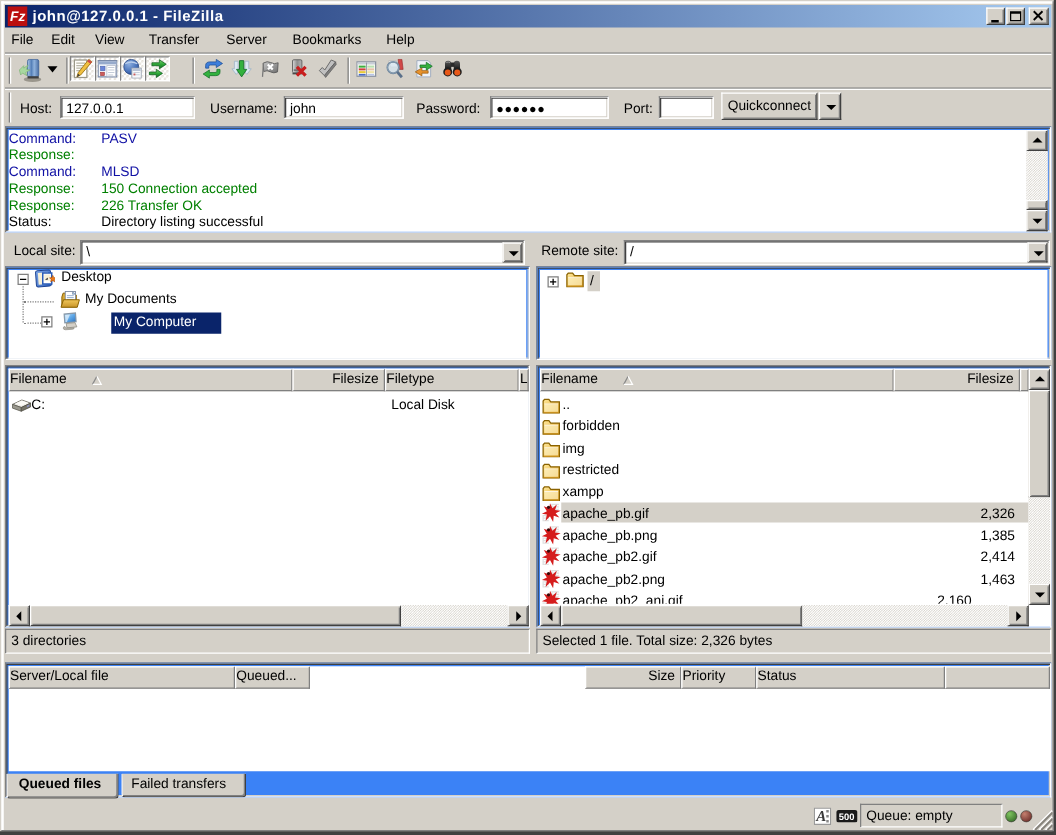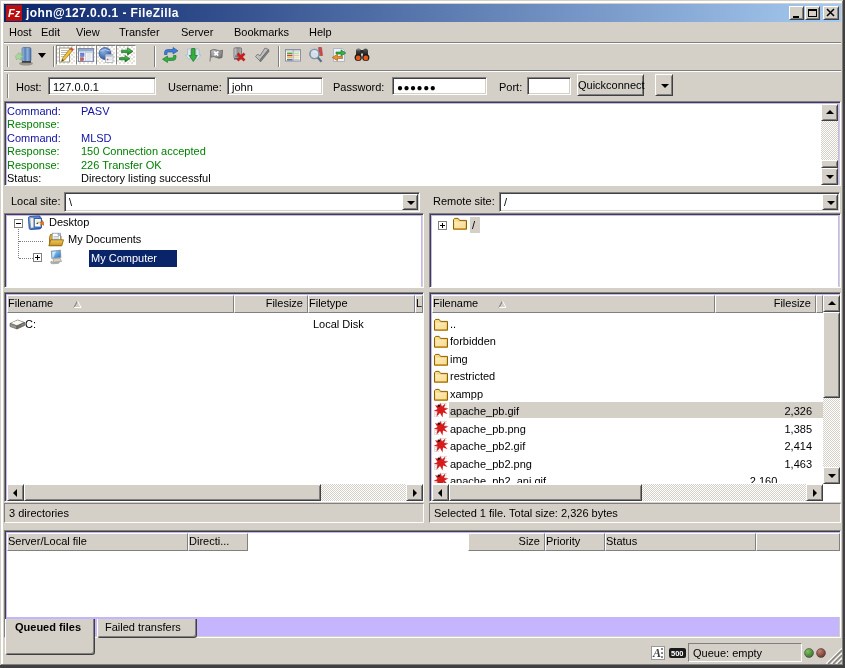--- a/index.html
+++ b/index.html
@@ -3,21 +3,21 @@
 <meta charset="utf-8">
 <style>
 * { margin:0; padding:0; box-sizing:border-box; }
 html,body { width:845px; height:668px; overflow:hidden; }
 body { font-family:"Liberation Sans",sans-serif; font-size:11px; color:#000; background:#d4d0c8; position:relative; }
 .abs { position:absolute; }
 
 #frame { position:absolute; left:0; top:0; width:845px; height:668px; background:#d4d0c8; }
 
 .client { border:1px solid; border-color:#808080 #fff #fff #808080;
-  box-shadow: inset 1px 1px 0 #404040, inset -1px -1px 0 #d4d0c8; background:#c4b5fd; }
+  box-shadow: inset 1px 1px 0 #404040, inset -1px -1px 0 #d4d0c8; background:#3b82f6; }
 
 .sunk1 { border:1px solid; border-color:#808080 #fff #fff #808080; }
 
 .btn { border:1px solid; border-color:#fff #404040 #404040 #fff;
   box-shadow: inset 1px 1px 0 #d4d0c8, inset -1px -1px 0 #808080; background:#d4d0c8; }
 
 .hcell { border:1px solid; border-color:#fff #808080 #808080 #fff; background:#d4d0c8;
   position:absolute; top:0; height:100%; line-height:15px; padding-left:0; overflow:hidden; white-space:nowrap; }
 
 .field { background:#fff; border:1px solid; border-color:#808080 #fff #fff #808080;
@@ -106,21 +106,21 @@
       <div class="abs" style="left:2px; top:2px; width:9px; height:8px; border:1px solid #000; border-top:2px solid #000;"></div>
     </div>
   <div class="btn abs" style="left:819px; top:2px; width:16px; height:14px;">
     <svg width="14" height="12">
         <path d="M3 2 L10 9 M10 2 L3 9" stroke="#000" stroke-width="1.5"></path>
       </svg>
   </div>
 </div>
 
 <div class="abs" style="left:4px; top:22px; width:837px; height:20px;">
-  <span class="lbl" style="left:5px; top:4px;">Host</span>
+  <span class="lbl" style="left:5px; top:4px;">File</span>
   <span class="lbl" style="left:37px; top:4px;">Edit</span>
   <span class="lbl" style="left:72px; top:4px;">View</span>
   <span class="lbl" style="left:115px; top:4px;">Transfer</span>
   <span class="lbl" style="left:177px; top:4px;">Server</span>
   <span class="lbl" style="left:230px; top:4px;">Bookmarks</span>
   <span class="lbl" style="left:305px; top:4px;">Help</span>
 </div>
 <div class="etchh" style="left:4px; top:42px; width:837px;"></div>
 
 <div id="toolbar" class="abs" style="left:4px; top:44px; width:837px; height:25px;">
@@ -285,21 +285,21 @@
       <span>john</span>
     </div>
   <span class="lbl" style="left:329px; top:10px;">Password:</span>
   <div class="field" style="left:388px; top:6px; width:95px; height:18px;">
       <span style="font-size:10px; top:4px; letter-spacing:0.5px;">●●●●●●</span>
     </div>
   <span class="lbl" style="left:495px; top:10px;">Port:</span>
   <div class="field" style="left:523px; top:6px; width:44px; height:18px;">
       <span></span>
     </div>
-  <div class="btn abs" style="left:573px; top:3px; width:67px; height:22px; text-align:center; line-height:20px;">Quickconnect</div>
+  <div class="btn abs" style="left:573px; top:3px; width:77px; height:22px; text-align:center; line-height:20px;">Quickconnect</div>
   <div class="btn abs" style="left:651px; top:3px; width:18px; height:22px;">
       <div class="tri down abs" style="left:5px; top:9px;"></div>
     </div>
 </div>
 
 <div id="log" class="abs client" style="left:4px; top:101px; width:837px; height:85px;">
   <div class="abs" style="left:2px; top:2px; width:816px; height:81px; background:#fff; overflow:hidden;">
     <div style="position:absolute; left:0px; top:1px; line-height:13.4px; color:#1010a4;">Command:<br><span style="color:#008000">Response:</span><br>Command:<br><span style="color:#008000">Response:</span><br><span style="color:#008000">Response:</span><br><span style="color:#000">Status:</span></div>
     <div style="position:absolute; left:74px; top:1px; line-height:13.4px; color:#1010a4;">PASV<br><br>MLSD<br><span style="color:#008000">150 Connection accepted</span><br><span style="color:#008000">226 Transfer OK</span><br><span style="color:#000">Directory listing successful</span></div>
   </div>
@@ -527,31 +527,31 @@
     <span class="lbl" style="left:4px; top:3px;">3 directories</span>
   </div>
 <div class="abs sunk1" style="left:429px; top:503px; width:412px; height:20px;">
     <span class="lbl" style="left:4px; top:3px;">Selected 1 file. Total size: 2,326 bytes</span>
   </div>
 
 <div class="abs client" style="left:4px; top:530px; width:837px; height:108px;">
   <div class="abs" style="left:2px; top:2px; width:833px; height:84px; background:#fff;">
     <div class="abs" style="left:0; top:0; width:833px; height:18px;" id="qhead">
       <div class="hcell" style="left:0; width:181px;">Server/Local file</div>
-      <div class="hcell" style="left:181px; width:60px;">Directi...</div>
+      <div class="hcell" style="left:181px; width:60px;">Queued...</div>
       <div class="hcell" style="left:461px; width:77px; text-align:right; padding-right:4px;">Size</div>
       <div class="hcell" style="left:538px; width:60px;">Priority</div>
       <div class="hcell" style="left:598px; width:151px;">Status</div>
       <div class="hcell" style="left:749px; width:84px;"></div>
     </div>
   </div>
 </div>
 
 <div id="tabs" class="abs" style="left:4px; top:619px; width:837px; height:21px;">
-  <div class="abs" style="left:1px; top:0; width:90px; height:36px; background:#d4d0c8; border-left:1px solid #fff; border-right:1px solid #404040; border-bottom:1px solid #404040; border-radius:0 0 3px 3px; box-shadow: inset -1px -1px 0 #808080;">
+  <div class="abs" style="left:1px; top:0; width:90px; height:20px; background:#d4d0c8; border-left:1px solid #fff; border-right:1px solid #404040; border-bottom:1px solid #404040; border-radius:0 0 3px 3px; box-shadow: inset -1px -1px 0 #808080;">
     <span class="lbl" style="left:9px; top:2px; font-weight:bold;">Queued files</span>
   </div>
   <div class="abs" style="left:93px; top:0; width:100px; height:19px; background:#d4d0c8; border-left:1px solid #fff; border-right:1px solid #404040; border-bottom:1px solid #404040; border-radius:0 0 3px 3px; box-shadow: inset -1px -1px 0 #808080;">
     <span class="lbl" style="left:7px; top:2px;">Failed transfers</span>
   </div>
 </div>
 
 <div id="statusbar" class="abs" style="left:4px; top:641px; width:837px; height:23px;">
   <svg class="abs" style="left:647px; top:5px;" width="14" height="14" id="ic-ascii">
     <rect x="0.5" y="0.5" width="13" height="13" fill="#fff" stroke="#9a9a9a"></rect>

